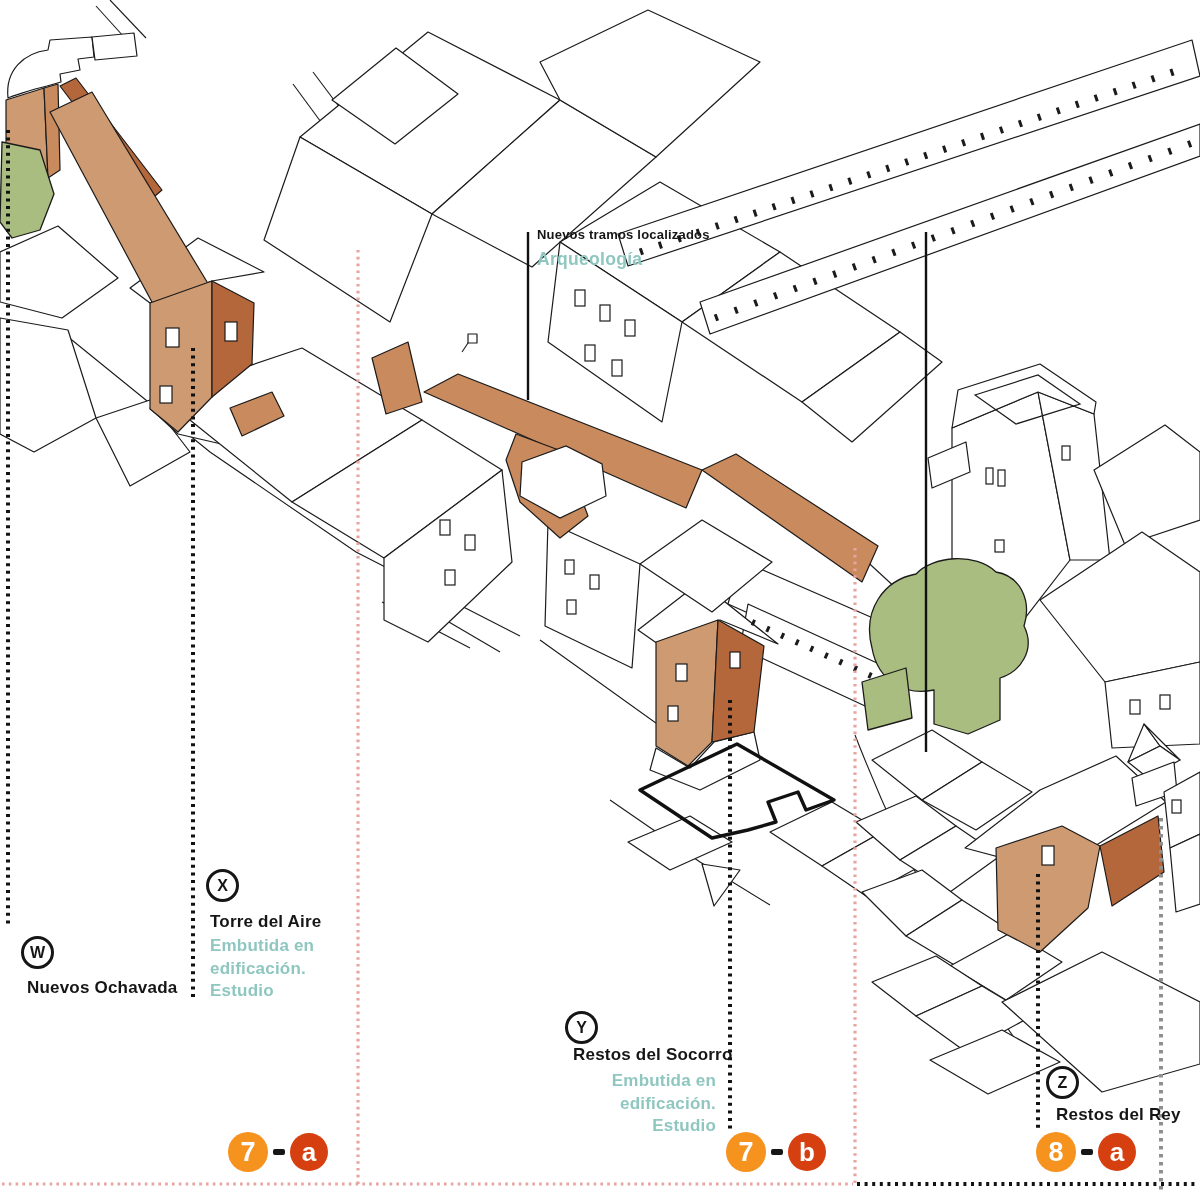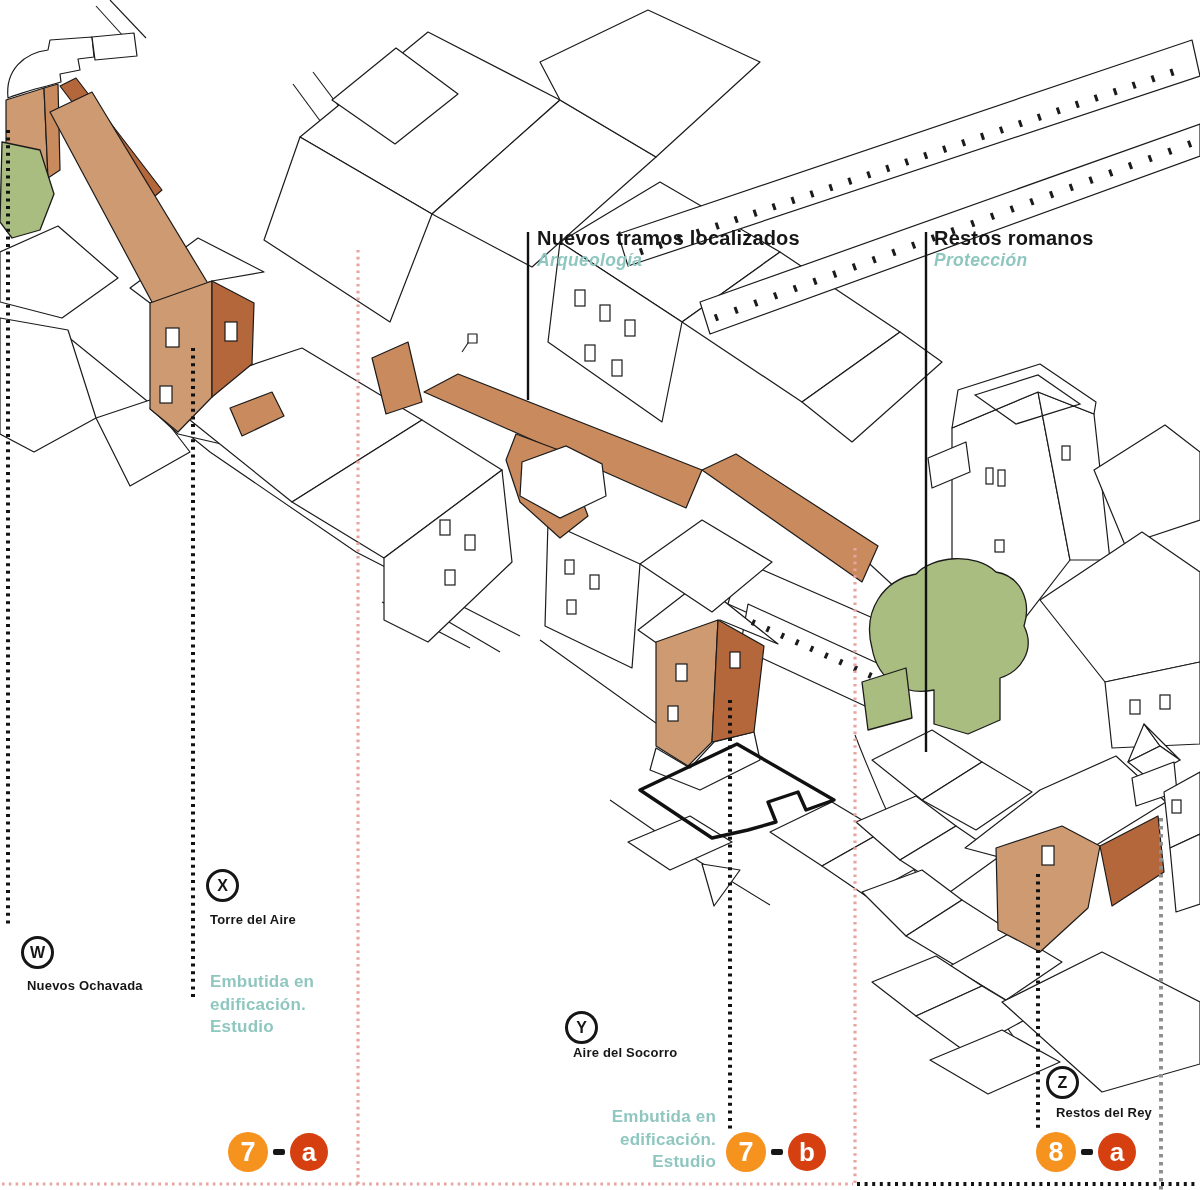--- a/index.html
+++ b/index.html
@@ -8,29 +8,29 @@
     --tree-green:#a9bd80; --orange:#f6921e; --red:#d64010;
     --pink-dots:#e8a49e; --gray-dots:#8f8f8f;
   }
   html,body{margin:0;padding:0;background:#fff;}
   #canvas{
     position:relative;width:1200px;height:1190px;background:#fff;overflow:hidden;
     font-family:"Liberation Sans","DejaVu Sans",sans-serif;
   }
   #canvas svg{position:absolute;left:0;top:0;}
   .overlay{position:absolute;white-space:nowrap;}
-  .legend .lt{font-size:20px;font-weight:bold;color:var(--ink);letter-spacing:.2px;text-align:center;}
-  .legend .ls{margin-top:0;font-size:17.5px;font-weight:bold;color:var(--teal);letter-spacing:.3px;font-style:italic;}
+  .legend .lt{font-size:13px;font-weight:bold;color:var(--ink);letter-spacing:.2px;text-align:center;}
+  .legend .ls{margin-top:7px;font-size:17.5px;font-weight:bold;color:var(--teal);letter-spacing:.3px;}
   .tbadge{
     position:absolute;width:27px;height:27px;border:3.5px solid var(--ink);border-radius:50%;
     display:flex;align-items:center;justify-content:center;
     font-size:16px;font-weight:bold;color:var(--ink);background:#fff;
   }
-  .tname{position:absolute;font-size:13px;font-weight:bold;color:var(--ink);letter-spacing:.2px;}
-  .tnotes{position:absolute;font-size:17px;font-weight:bold;color:var(--teal);line-height:22.5px;letter-spacing:.2px;margin-top:36px;}
+  .tname{position:absolute;font-size:17px;font-weight:bold;color:var(--ink);letter-spacing:.2px;}
+  .tnotes{position:absolute;font-size:17px;font-weight:bold;color:var(--teal);line-height:22.5px;letter-spacing:.2px;}
   .tnotes.right{text-align:right;}
   .marker{position:absolute;display:flex;align-items:center;gap:5px;}
   .mb{display:flex;align-items:center;justify-content:center;border-radius:50%;
       color:#fff;font-weight:bold;}
   .mb.orange{width:40px;height:40px;background:var(--orange);font-size:27px;}
   .mb.red{width:38px;height:38px;background:var(--red);font-size:26px;}
   .dash{width:12px;height:6px;background:var(--ink);border-radius:2px;}
 </style>
 </head>
 <body>
@@ -194,44 +194,40 @@
     <line x1="1161" y1="818" x2="1161" y2="1190" style="stroke:var(--gray-dots)" stroke-width="4" stroke-dasharray="3.5 4.5"></line>
     <line x1="2" y1="1184" x2="853" y2="1184" style="stroke:var(--pink-dots)" stroke-width="3.2" stroke-dasharray="2.6 4.2"></line>
     <line x1="857" y1="1184" x2="1198" y2="1184" stroke="#111" stroke-width="4" stroke-dasharray="3 4.6"></line>
   </g>
 </svg>
 
   <div class="overlay legend" style="left:537px;top:227px">
     <div class="lt">Nuevos tramos localizados</div>
     <div class="ls">Arqueología</div>
   </div>
-  <div class="overlay legend" style="left:934px;top:227px">
-    <div class="lt">Restos romanos</div>
-    <div class="ls">Protección</div>
-  </div>
 
   <div class="tbadge" style="left:21px;top:936px">
     <span>W</span>
   </div>
   <div class="tname" style="left:27px;top:978px">Nuevos Ochavada</div>
 
   <div class="tbadge" style="left:206px;top:869px">
     <span>X</span>
   </div>
   <div class="tname" style="left:210px;top:912px">Torre del Aire</div>
   <div class="tnotes" style="left:210px;top:935px">
     <div>Embutida en</div>
     <div>edificación.</div>
     <div>Estudio</div>
   </div>
 
   <div class="tbadge" style="left:565px;top:1011px">
     <span>Y</span>
   </div>
-  <div class="tname" style="left:573px;top:1045px">Aire del Socorro</div>
+  <div class="tname" style="left:573px;top:1045px">Restos del Socorro</div>
   <div class="tnotes right" style="left:558px;top:1070px;width:158px">
     <div>Embutida en</div>
     <div>edificación.</div>
     <div>Estudio</div>
   </div>
 
   <div class="tbadge" style="left:1046px;top:1066px">
     <span>Z</span>
   </div>
   <div class="tname" style="left:1056px;top:1105px">Restos del Rey</div>

